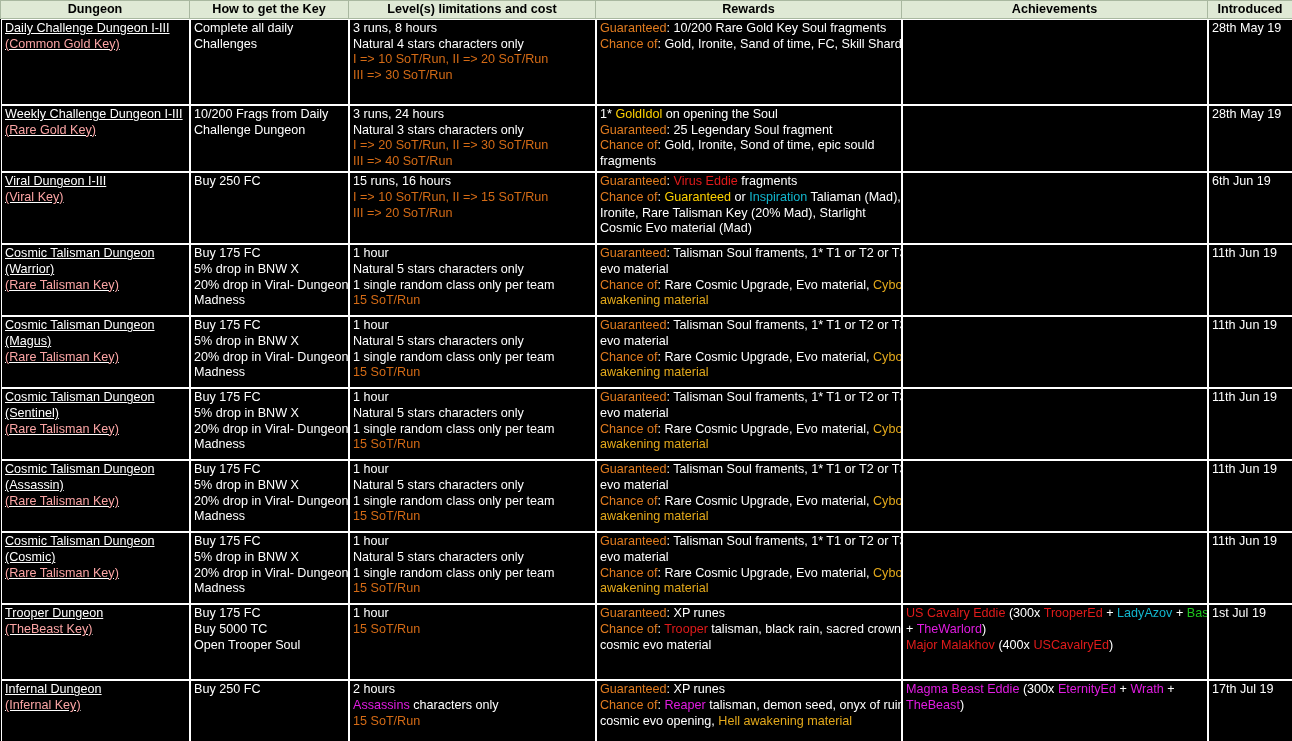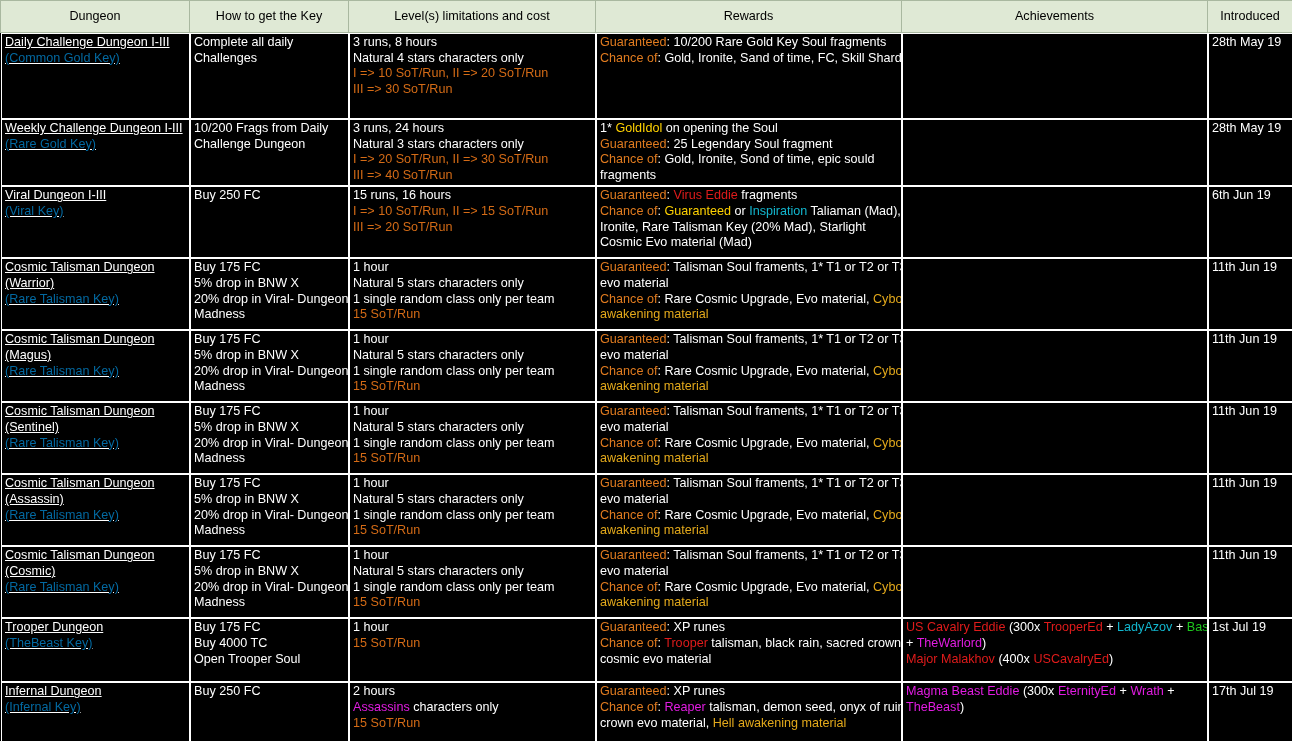--- a/index.html
+++ b/index.html
@@ -26,44 +26,44 @@
     padding:2px 3px 2px 4px;
     font-size:12.6px;
     line-height:15.6px;
     color:#ffffff;
     background:#000000;
     overflow:hidden;
   }
   table.dungeon-table thead th{
     background:#dfe9d5;
     color:#000000;
-    font-weight:normal;
+    font-weight:bold;
     text-align:center;
     height:17px;
-    padding:7px 2px;
+    padding:0 2px;
     line-height:16px;
     font-size:12.6px;
     border:1px solid #a9b8a0;
     outline:none;
   }
   td.dungeon-cell{
     background:#c8dfae;
     color:#1a1a1a;
     text-decoration:underline;
   }
   
   col.c-dungeon{width:189px;}
   col.c-key{width:159px;}
   col.c-limits{width:247px;}
   col.c-rewards{width:306px;}
   col.c-ach{width:306px;}
   col.c-intro{width:85px;}
 
   .line{display:block;white-space:nowrap;}
-  .keyname{color:#0369a1;}
+  .keyname{color:#fca5a5;}
   .orange{color:#d46b16;}
   .orange2{color:#e07b1f;text-align:center;}
   .yellow{color:#ffd200;}
   .gold{color:#e3a91b;}
   .red{color:#e01b1b;}
   .cyan{color:#12b7cf;}
   .green{color:#1ec81e;}
   .magenta{color:#e21ce2;}
   .white{color:#ffffff;}
 </style>
@@ -303,28 +303,28 @@
             <span class="line"><span class="orange2">Guaranteed</span><span>: Talisman Soul framents, 1* T1 or T2 or T3</span></span>
             <span class="line"><span>evo material</span></span>
             <span class="line"><span class="orange2">Chance of</span><span>: Rare Cosmic Upgrade, Evo material, </span><span class="gold">Cyborg</span></span>
             <span class="line"><span class="gold">awakening material</span></span>
           </td>
           <td></td>
           <td>
             <span class="line"><span>11th Jun 19</span></span>
           </td>
         </tr>
-        <tr style="height: 64px; margin-top: 13px;">
+        <tr style="height: 76px; margin-top: 13px;">
           <td class="dungeon-cell">
             <span class="line"><span>Trooper Dungeon</span></span>
             <span class="line"><span class="keyname">(TheBeast Key)</span></span>
           </td>
           <td>
             <span class="line"><span>Buy 175 FC</span></span>
-            <span class="line"><span>Buy 4000 TC</span></span>
+            <span class="line"><span>Buy 5000 TC</span></span>
             <span class="line"><span>Open Trooper Soul</span></span>
           </td>
           <td>
             <span class="line"><span>1 hour</span></span>
             <span class="line"><span class="orange">15 SoT/Run</span></span>
           </td>
           <td>
             <span class="line"><span class="orange2">Guaranteed</span><span>: XP runes</span></span>
             <span class="line"><span class="orange2">Chance of</span><span>: </span><span class="red">Trooper</span><span> talisman, black rain, sacred crown</span></span>
             <span class="line"><span>cosmic evo material</span></span>
@@ -347,21 +347,21 @@
             <span class="line"><span>Buy 250 FC</span></span>
           </td>
           <td>
             <span class="line"><span>2 hours</span></span>
             <span class="line"><span class="magenta">Assassins</span><span> characters only</span></span>
             <span class="line"><span class="orange">15 SoT/Run</span></span>
           </td>
           <td>
             <span class="line"><span class="orange2">Guaranteed</span><span>: XP runes</span></span>
             <span class="line"><span class="orange2">Chance of</span><span>: </span><span class="magenta">Reaper</span><span> talisman, demon seed, onyx of ruin</span></span>
-            <span class="line"><span>crown evo material, </span><span class="gold">Hell awakening material</span></span>
+            <span class="line"><span>cosmic evo opening, </span><span class="gold">Hell awakening material</span></span>
           </td>
           <td>
             <span class="line"><span class="magenta">Magma Beast Eddie</span><span class="white"> (300x </span><span class="magenta">EternityEd</span><span class="white"> + </span><span class="magenta">Wrath</span><span class="white"> + </span></span>
             <span class="line"><span class="magenta">TheBeast</span><span class="white">)</span></span>
           </td>
           <td>
             <span class="line"><span>17th Jul 19</span></span>
           </td>
         </tr>
       </tbody>

